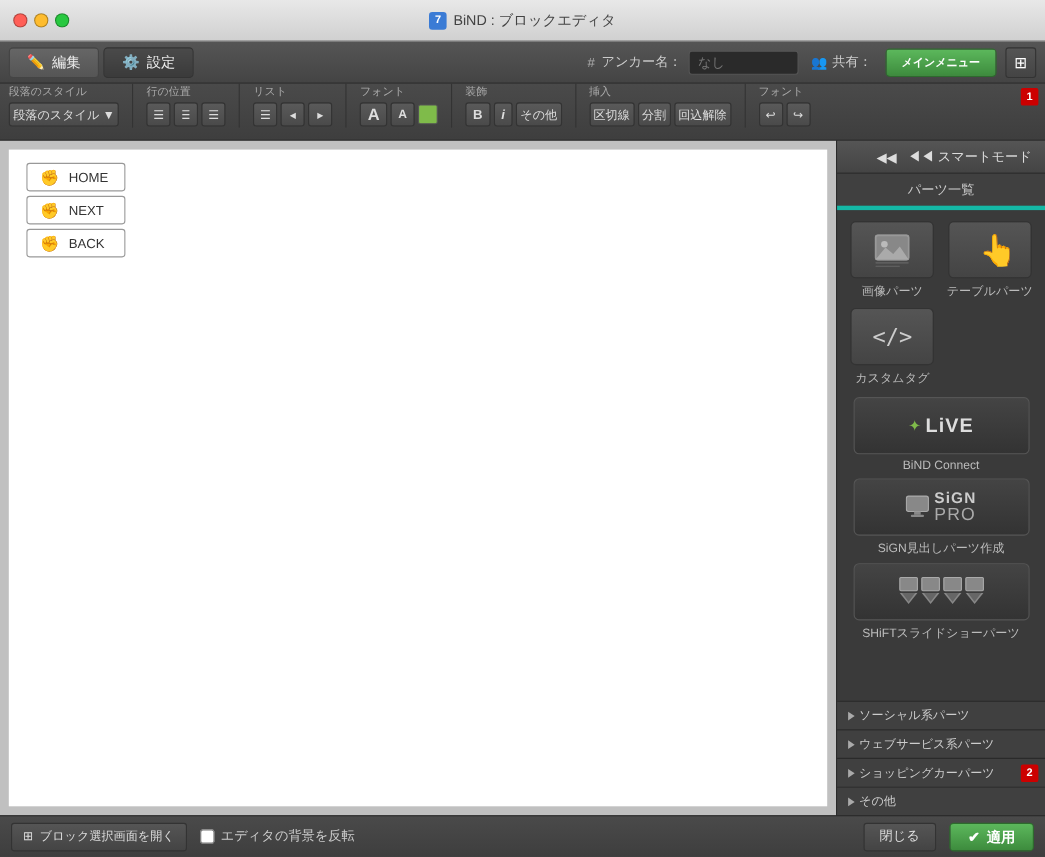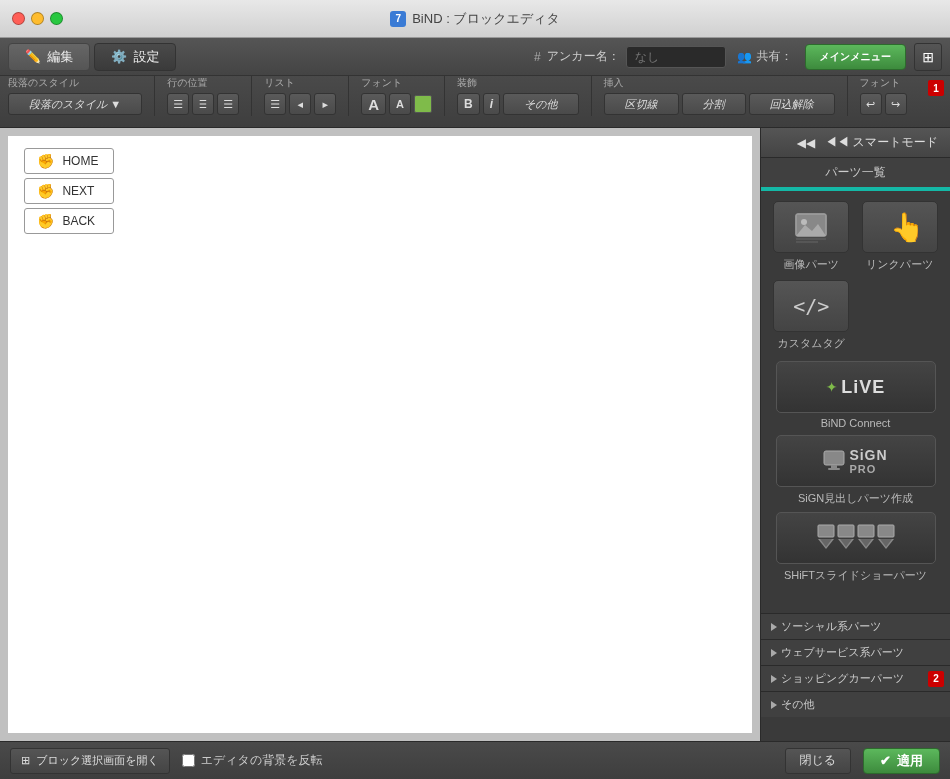--- a/index.html
+++ b/index.html
@@ -189,26 +189,25 @@
       height: 40px;
       background: #333;
       margin: 0 4px;
     }
     .tb-small-btn {
       background: linear-gradient(180deg, #5a5a5a 0%, #4a4a4a 100%);
       border: 1px solid #333;
       border-radius: 3px;
       color: #ddd;
       font-size: 11px;
-      padding: 2px 20px;
+      padding: 2px 3px;
       cursor: pointer;
       height: 22px;
       display: flex;
       align-items: center;
-      font-style: italic;
     }
     .tb-icon-btn {
       background: linear-gradient(180deg, #5a5a5a 0%, #4a4a4a 100%);
       border: 1px solid #333;
       border-radius: 3px;
       color: #ddd;
       font-size: 11px;
       width: 22px;
       height: 22px;
       cursor: pointer;
@@ -666,21 +665,21 @@
           </div>
           <span class="part-label">画像パーツ</span>
         </div>
 
         <div class="part-item">
           <div class="part-btn">
             <svg width="36" height="36" viewBox="0 0 36 36">
               <text x="8" y="28" font-size="28" fill="#ccc">👆</text>
             </svg>
           </div>
-          <span class="part-label">リンクパーツ</span>
+          <span class="part-label">テーブルパーツ</span>
         </div>
 
 
         <div class="part-item">
           <div class="part-btn">
             <span style="font-size:20px; color:#ccc; font-family:monospace;">&lt;/&gt;</span>
           </div>
           <span class="part-label">カスタムタグ</span>
         </div>
 
@@ -696,21 +695,21 @@
 
       <div class="parts-wide-item">
         <div class="sign-btn">
           <svg width="22" height="22" viewBox="0 0 22 22">
             <rect x="1" y="1" width="20" height="14" rx="2" fill="#888" stroke="#aaa" stroke-width="1"></rect>
             <rect x="8" y="15" width="6" height="3" fill="#888"></rect>
             <rect x="5" y="18" width="12" height="2" rx="1" fill="#888"></rect>
           </svg>
           <div style="display:flex; flex-direction:column; align-items:flex-start;">
             <span style="font-size:14px; font-weight:bold; color:#ccc; letter-spacing:1px;">SiGN</span>
-            <span style="font-size:11px; color:#aaa; font-weight:bold; letter-spacing:1px;">PRO</span>
+            <span style="font-size:16px; color:#aaa; font-weight:normal; letter-spacing:1px;">PRO</span>
           </div>
         </div>
         <span class="part-label">SiGN見出しパーツ作成</span>
       </div>
 
       <div class="parts-wide-item">
         <div class="shift-btn">
           <svg width="80" height="30" viewBox="0 0 80 30">
             <rect x="2" y="2" width="16" height="12" rx="1" fill="#888" stroke="#aaa" stroke-width="1"></rect>
             <polygon points="2,16 18,16 10,26" fill="#888"></polygon>
@@ -722,21 +721,21 @@
             <polygon points="42,16 58,16 50,26" fill="#888"></polygon>
             <polygon points="44,16 56,16 50,24" fill="#666"></polygon>
             <rect x="62" y="2" width="16" height="12" rx="1" fill="#888" stroke="#aaa" stroke-width="1"></rect>
             <polygon points="62,16 78,16 70,26" fill="#888"></polygon>
             <polygon points="64,16 76,16 70,24" fill="#666"></polygon>
           </svg>
         </div>
         <span class="part-label">SHiFTスライドショーパーツ</span>
       </div>
 
-      <div style="flex:1; display:flex; flex-direction:column; justify-content:center; position:relative;">
+      <div style="flex:1; display:flex; flex-direction:column; justify-content:flex-end; position:relative;">
         <div class="parts-section">
           <div class="triangle-right"></div>
           <span>ソーシャル系パーツ</span>
         </div>
         <div class="parts-section">
           <div class="triangle-right"></div>
           <span>ウェブサービス系パーツ</span>
         </div>
         <div class="parts-section" style="position:relative;">
           <div class="triangle-right"></div>

